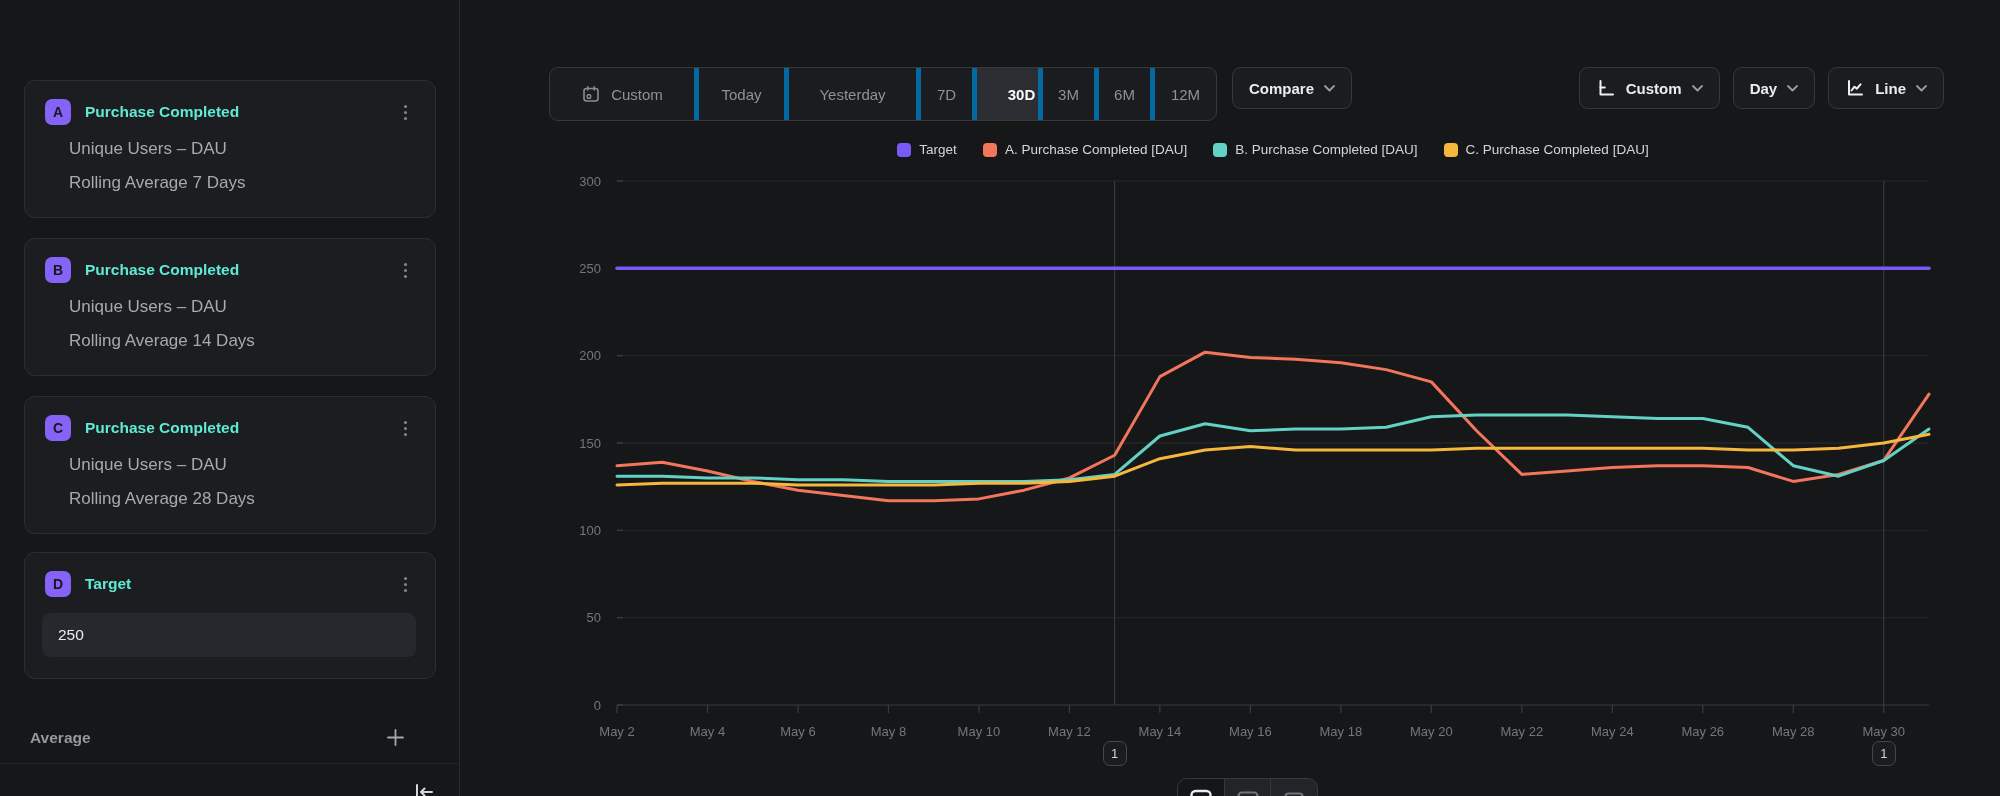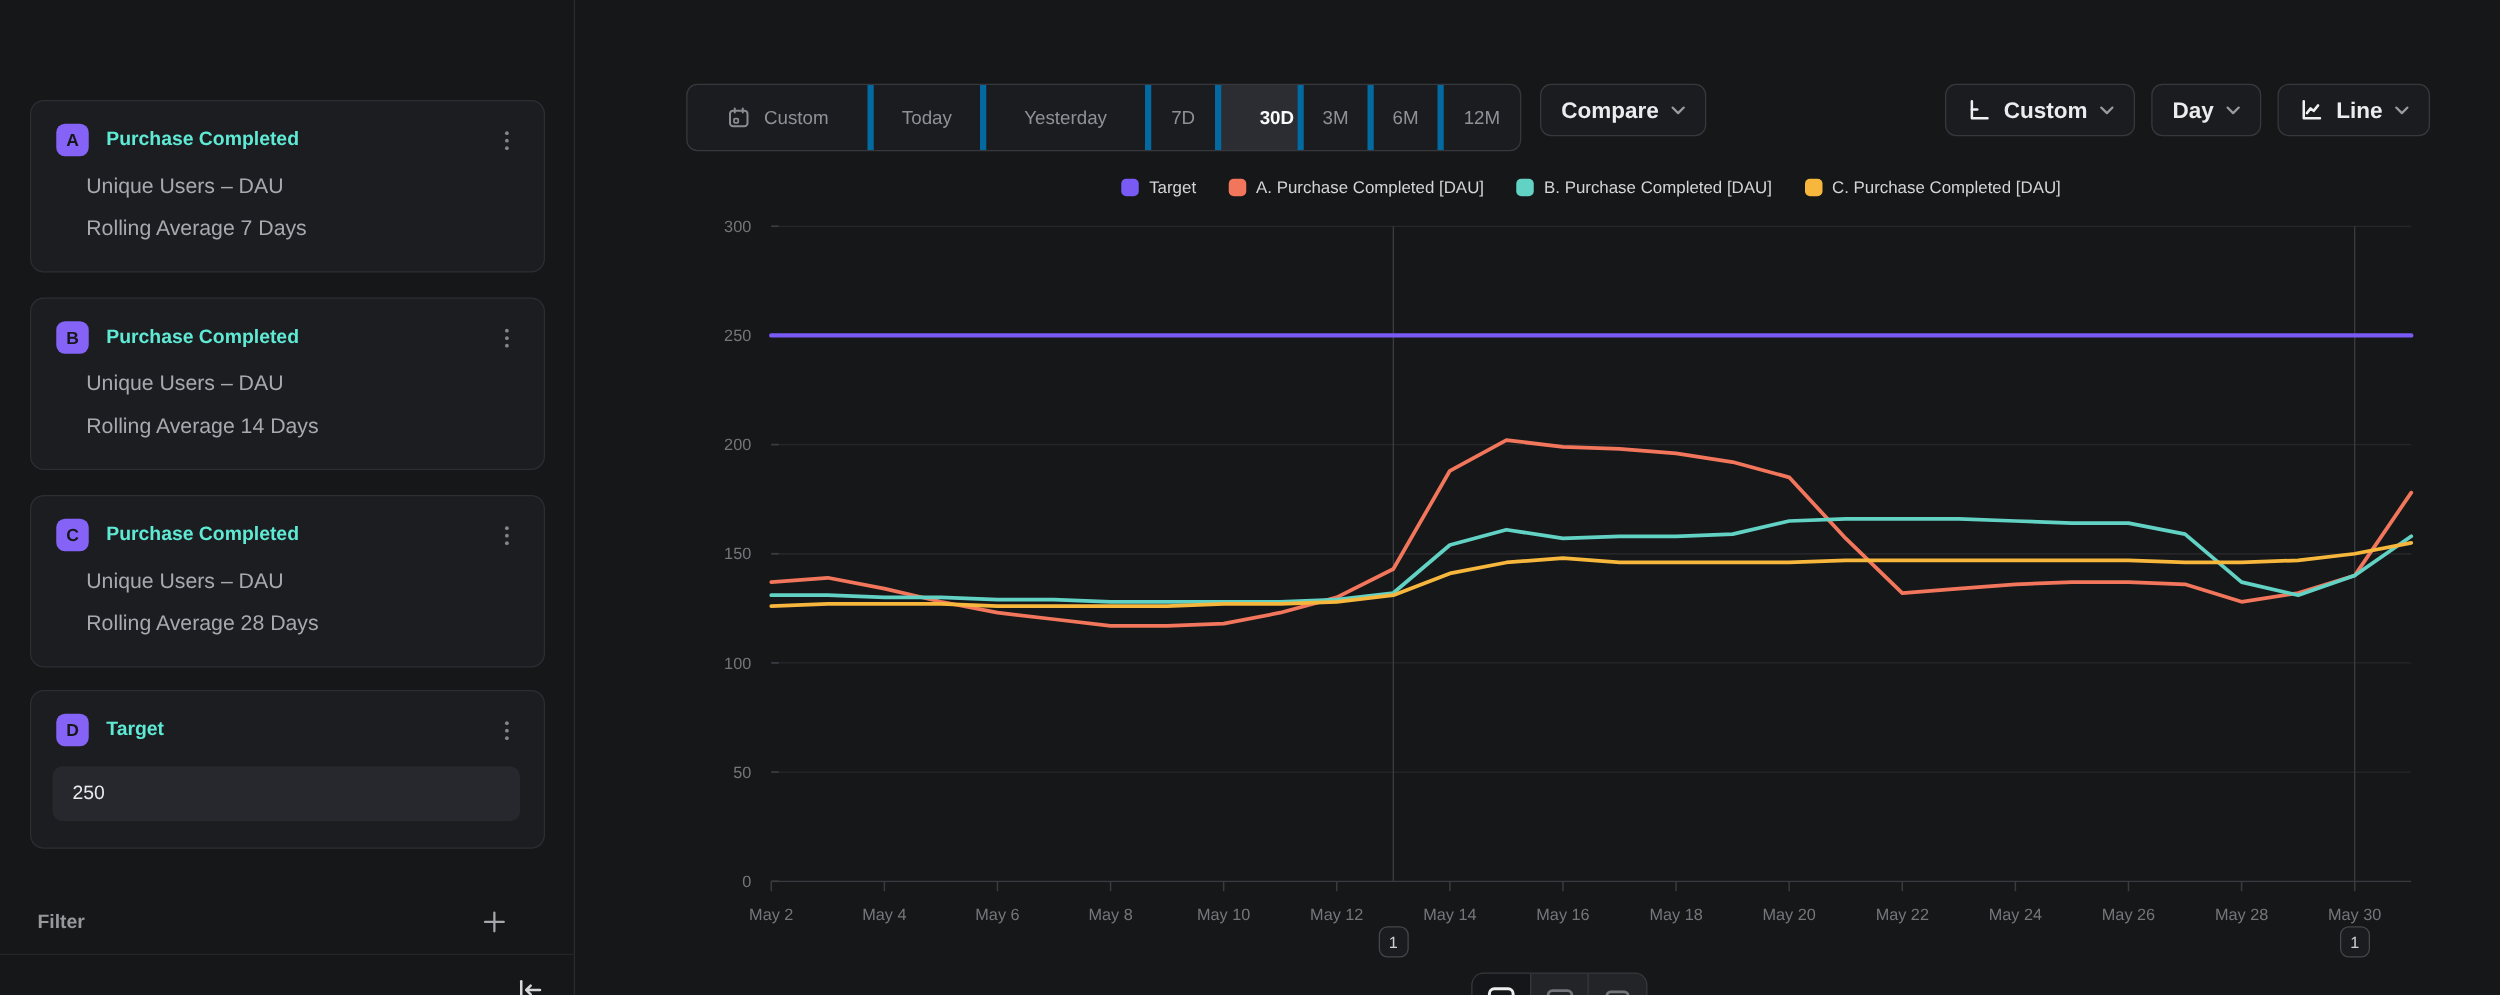--- a/index.html
+++ b/index.html
@@ -50,21 +50,21 @@
                  border:1px solid #37383d; border-radius:9px; overflow:hidden; }
   .seg { display:flex; align-items:center; justify-content:center; gap:10px;
          color:#909197; font-size:15px; font-weight:500; border:none;
          background:none; cursor:pointer; border-left:5px solid #0369a1;
          font-family:"Liberation Sans", sans-serif; }
   .seg:first-child { border-left:none; }
   .seg.active { background:#2c2d33; color:#fafafb; font-weight:700;padding-left:28px; }
 
   .btn { display:flex; align-items:center; gap:10px; height:42px; padding:0 16px;
          border:1px solid #37383d; border-radius:9px; background:#1b1c1f;
-         color:#ebecee; font-size:18px; font-weight:700; cursor:pointer;
+         color:#ebecee; font-size:15px; font-weight:700; cursor:pointer;
          font-family:"Liberation Sans", sans-serif; }
   .compare-btn { position:absolute; left:772px; top:67px; }
   .right-group { position:absolute; right:56px; top:67px; display:flex; gap:13px; }
 
   .legend { position:absolute; left:157px; top:142px; width:1312px;
             display:flex; justify-content:center; gap:26px; }
   .legend-item { display:flex; align-items:center; gap:8px; }
   .lg-swatch { width:14px; height:14px; border-radius:4px; }
   .lg-label { font-size:13.5px; color:#d4d5d8; }
 
@@ -129,21 +129,21 @@
       <span class="badge">D</span>
       <span class="card-title">Target</span>
       <button class="kebab-box">
           <span class="kebab-dot"></span>
         </button>
     </div>
     <input class="target-input" type="text" value="250" style="">
   </div>
 
   <div class="filter-row">
-    <span class="filter-label">Filter</span>
+    <span class="filter-label">Average</span>
     <button class="icon-btn">
       <span>
         <svg width="19" height="19" viewBox="0 0 19 19">
             <path d="M9.5 2v15M2 9.5h15" stroke="#a7a8ad" stroke-width="1.8" stroke-linecap="round"></path>
           </svg>
       </span>
     </button>
   </div>
 
   <div class="sb-footer">

